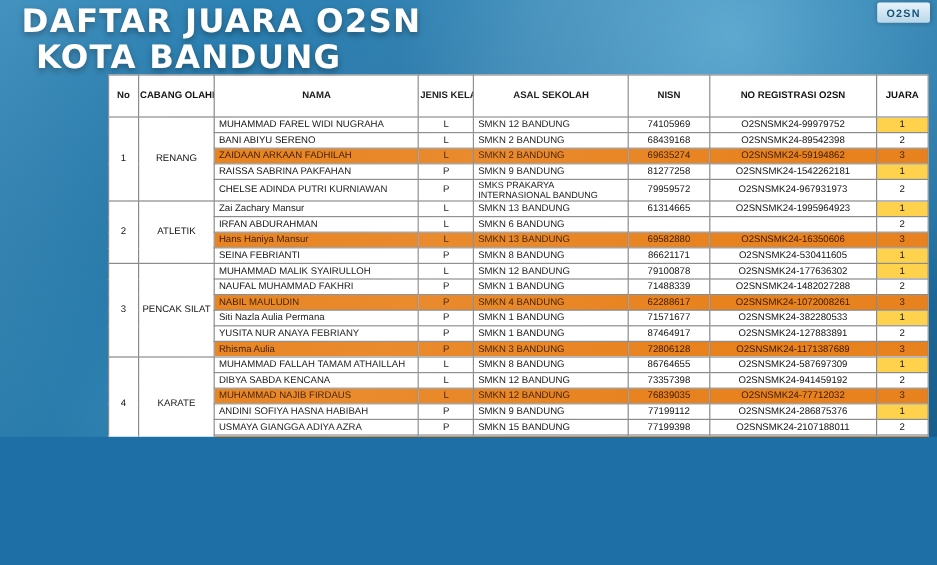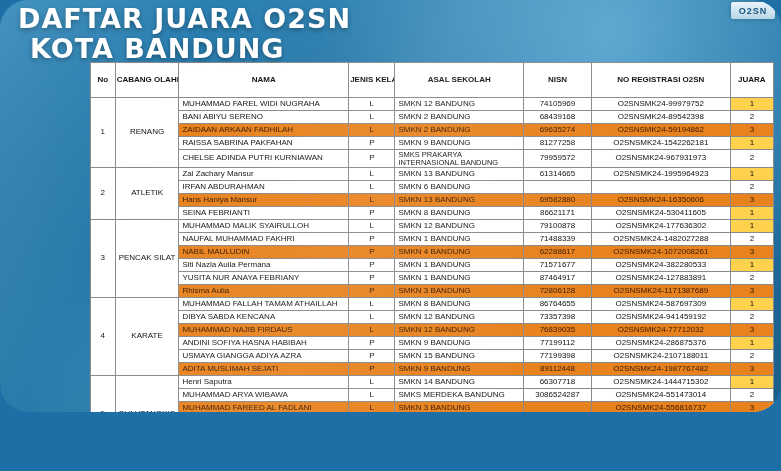--- a/index.html
+++ b/index.html
@@ -2,27 +2,26 @@
 <html><head>
 <meta charset="utf-8">
 <style>
   html,body{margin:0;padding:0;}
   body{
     width:781px;height:471px;overflow:hidden;
     font-family:"Liberation Sans", sans-serif;
     background:#1d6fa5;
   }
   #screen{
-    position:relative;width:781px;height:412px;
+    position:relative;width:781px;height:364px;
     background:
       radial-gradient(circle at 78% 8%, #5aa7cf 0%, rgba(90,167,207,0) 40%),
       radial-gradient(circle at 12% 92%, #2b7fae 0%, rgba(43,127,174,0) 45%),
       linear-gradient(160deg,#2e86b8 0%,#2575a7 35%,#1f6b9b 70%,#195e8b 100%);
     overflow:hidden;
-    border-radius:28px;
   }
   
   #screen:before{
     content:"";position:absolute;inset:0;
     background:linear-gradient(115deg, rgba(255,255,255,.10) 0%, rgba(255,255,255,0) 22%, rgba(255,255,255,.07) 48%, rgba(255,255,255,0) 75%);
     pointer-events:none;z-index:6;
   }
   .corner-logo{
     position:absolute;top:2px;right:6px;width:44px;height:17px;
     background:linear-gradient(180deg,#e9f4fb,#b9d6e8);

